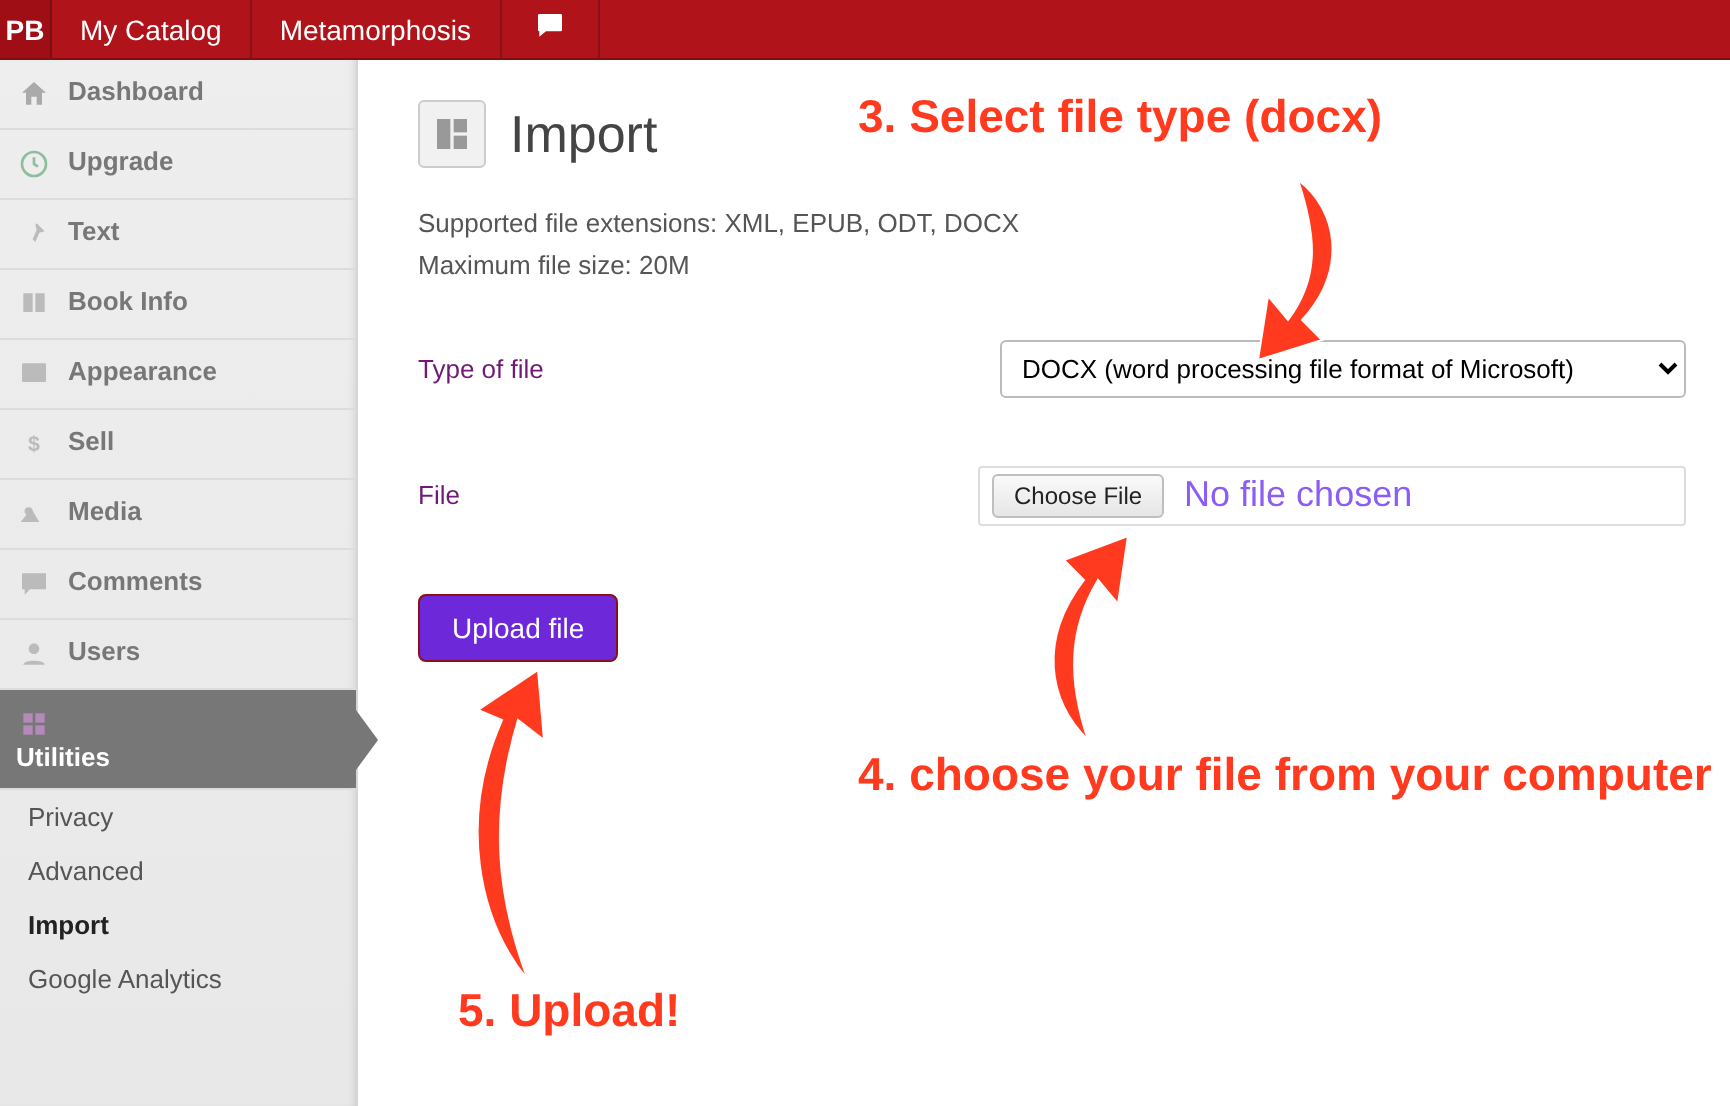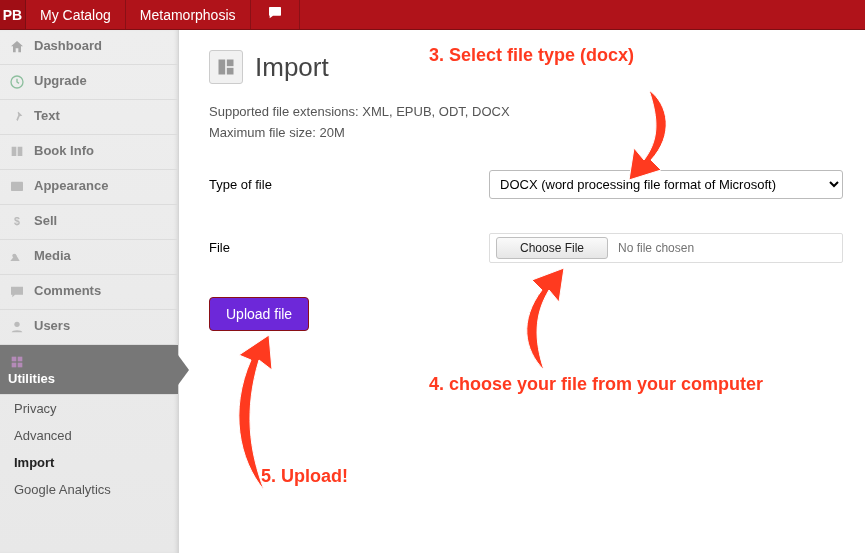--- a/index.html
+++ b/index.html
@@ -83,40 +83,40 @@
   
   .main { flex:1; padding: 20px 22px 20px 30px; position:relative; }
   .page-head { display:flex; align-items:center; margin-bottom:18px;}
   .page-head .picon {
     width:34px;height:34px;border:1px solid #ccc;border-radius:3px;background:#f1f1f1;margin-right:12px;
     display:flex;align-items:center;justify-content:center;
   }
   .page-head h1 { font-size:26px;font-weight:400;color:#444;}
   .meta { color:#555; line-height:1.6; margin-bottom:26px;}
   .row { display:flex; align-items:center; margin-bottom:34px;}
-  .row .label { width:280px; color:#000000; }
+  .row .label { width:280px; color:#701a75; }
   select.type {
-    flex:1; padding:5px 6px; font-size:13px; border:1px solid #bbb; border-radius:3px;background:#fff;
+    flex:1; padding:5px 6px; font-size:13px; border:1px solid #bbb; border-radius:3px;background:#fff;margin-left:11px;
   }
   .filebox { flex:1; display:flex; align-items:center; border:1px solid #ddd; padding:3px 6px; border-radius:2px; background:#fff;}
   .choosebtn {
     background:linear-gradient(#fafafa,#e6e6e6);
     border:1px solid #bfbfbf; border-radius:3px;
-    padding:3px 23px; font-size:12px; color:#222; cursor:pointer;
+    padding:3px 10px; font-size:12px; color:#222; cursor:pointer;
     margin-right:10px;
   }
-  .nofile { color:#737373; font-size:12px; }
+  .nofile { color:#8b5cf6; font-size:18px; }
   .uploadbtn {
     background:#6d28d9; color:#fff; border:1px solid #8a1016;
     padding:8px 16px; border-radius:4px; font-size:14px; font-weight:500; cursor:pointer;
   }
 
   
   .anno {
-    position:absolute; color:#ff3a1f; font-weight:bold; font-size:18px;
+    position:absolute; color:#ff3a1f; font-weight:bold; font-size:23px;
     text-shadow: -1px -1px 0 #fff,1px -1px 0 #fff,-1px 1px 0 #fff,1px 1px 0 #fff;
     pointer-events:none;
   }
   .arrow {
     position:absolute; pointer-events:none;
   }
   .arrow svg { overflow:visible; }
   .arrow path { fill:#ff3a1f; stroke:#fff; stroke-width:1; }
 
 </style>
@@ -273,21 +273,21 @@
         </svg>
     </div>
 
     <div class="anno" style="left:250px; top:344px; line-height:1.2;">4. choose your file from your computer</div>
     <div class="arrow" style="left:335px; top:230px;">
       <svg width="60" height="110">
           <path d="M30 110 C20 80 20 55 35 30 L45 42 L50 8 L18 20 L28 30 C5 60 10 90 30 110 Z"></path>
         </svg>
     </div>
 
-    <div class="anno" style="left:50px; top:436px;margin-left:32px;">5. Upload!</div>
+    <div class="anno" style="left:50px; top:462px;">5. Upload!</div>
     <div class="arrow" style="left:45px; top:300px;">
       <svg width="70" height="160">
           <path d="M40 160 C25 120 20 80 35 30 L48 40 L45 5 L15 25 L27 30 C5 80 15 130 40 160 Z"></path>
         </svg>
     </div>
 
   </div>
 </div>
 
 </body></html>

